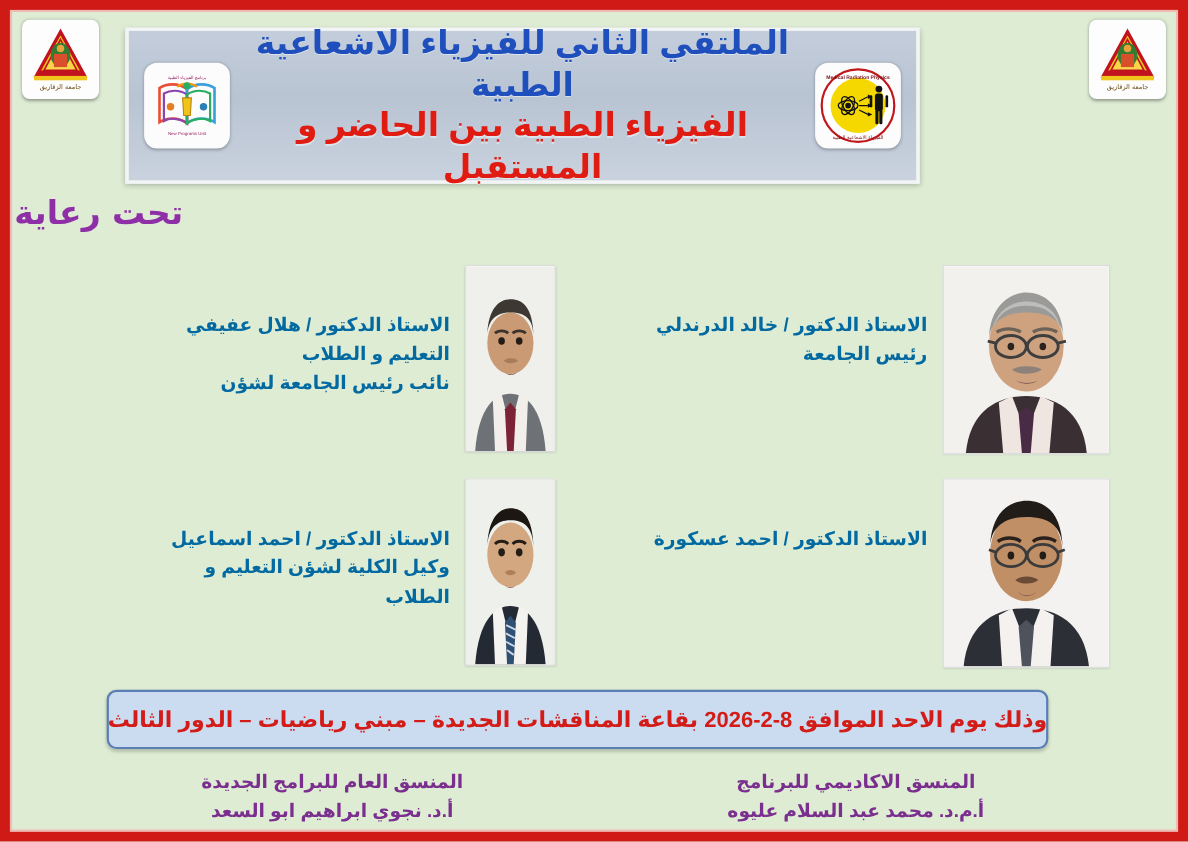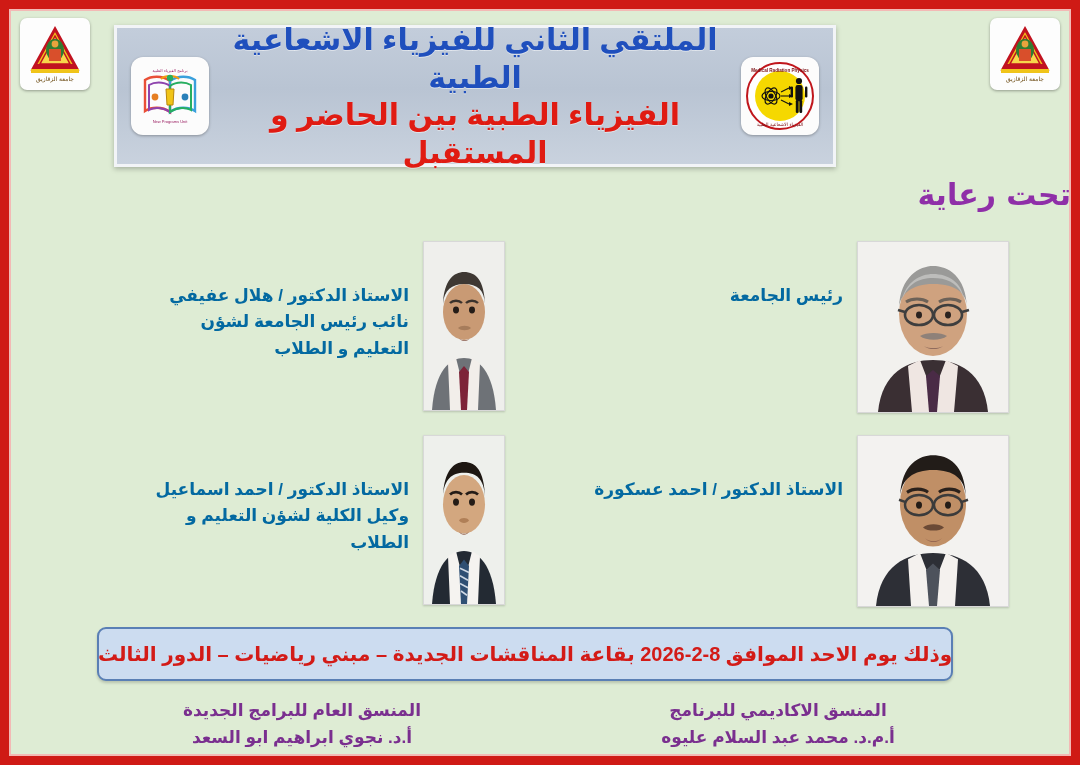--- a/index.html
+++ b/index.html
@@ -54,21 +54,21 @@
     text-shadow:0 1px 0 rgba(255,255,255,.45);
   }
   .title-line2{
     font-size:30px;font-weight:bold;color:#e01b12;
     line-height:1.25;margin-top:0;
     text-shadow:0 1px 0 rgba(255,255,255,.45);
   }
 
   
   .patronage{
-    position:absolute;top:168px;left:16px;right:0;text-align:right;
+    position:absolute;top:168px;left:4px;right:0;text-align:left;
     font-size:30px;color:#8f2fa8;font-weight:bold;
     font-family:"DejaVu Sans",sans-serif;
   }
 
   
   .people{
     position:absolute;top:232px;left:40px;right:40px;
   }
   .people-row{display:flex;align-items:flex-start;margin-bottom:24px;}
   .person{
@@ -235,20 +235,21 @@
               <ellipse cx="61" cy="73" rx="3" ry="3.4" fill="#2b2320"></ellipse>
               <ellipse cx="90" cy="73" rx="3" ry="3.4" fill="#2b2320"></ellipse>
               <path d="M48 60 C54 56 64 56 70 60" stroke="#6d6258" stroke-width="3" fill="none"></path>
               <path d="M81 60 C87 56 97 56 103 60" stroke="#6d6258" stroke-width="3" fill="none"></path>
               <path d="M62 94 C68 90 83 90 89 94 C83 99 68 99 62 94 Z" fill="#8e8179"></path>
               <path d="M66 104 C70 107 81 107 85 104 C81 108 70 108 66 104 Z" fill="#7d5a52"></path>
             </svg>
           </div>
         </div>
         <div class="person-text">
+          <span class="nm">الاستاذ الدكتور / خالد الدرندلي</span>
           <span class="rl">رئيس الجامعة</span>
         </div>
       </div>
 
       <div class="person col-left">
         <div class="photo">
           <div class="photo-frame">
             <svg width="100%" height="100%" viewBox="0 0 80 168" preserveAspectRatio="none">
               <rect width="80" height="168" fill="#efefec"></rect>
               <path d="M8 168 C11 128 26 116 40 116 C54 116 69 128 72 168 Z" fill="#6e7277"></path>
@@ -260,22 +261,22 @@
               <ellipse cx="48" cy="68" rx="3" ry="3.4" fill="#241c17"></ellipse>
               <path d="M26 61 C29 58 35 58 38 61" stroke="#3a322c" stroke-width="2.4" fill="none"></path>
               <path d="M42 61 C45 58 51 58 54 61" stroke="#3a322c" stroke-width="2.4" fill="none"></path>
               <path d="M34 86 C37 83 44 83 47 86 C44 89 37 89 34 86 Z" fill="#a67c5b"></path>
               <path d="M35 96 C37 99 44 99 46 96 C44 100 37 100 35 96 Z" fill="#8a5a4a"></path>
             </svg>
           </div>
         </div>
         <div class="person-text">
           <span class="nm">الاستاذ الدكتور / هلال عفيفي</span>
+          <span class="rl">التعليم و الطلاب</span>
           <span class="rl">نائب رئيس الجامعة لشؤن</span>
-          <span class="rl">التعليم و الطلاب</span>
         </div>
       </div>
 
     </div>
 
     <div class="people-row">
 
       <div class="person col-right">
         <div class="photo big">
           <div class="photo-frame">

